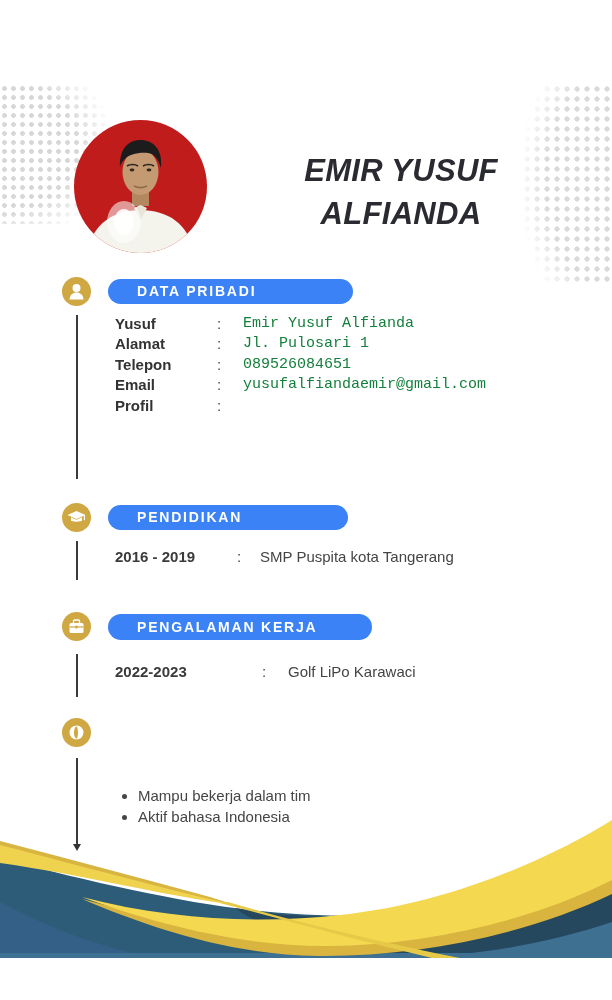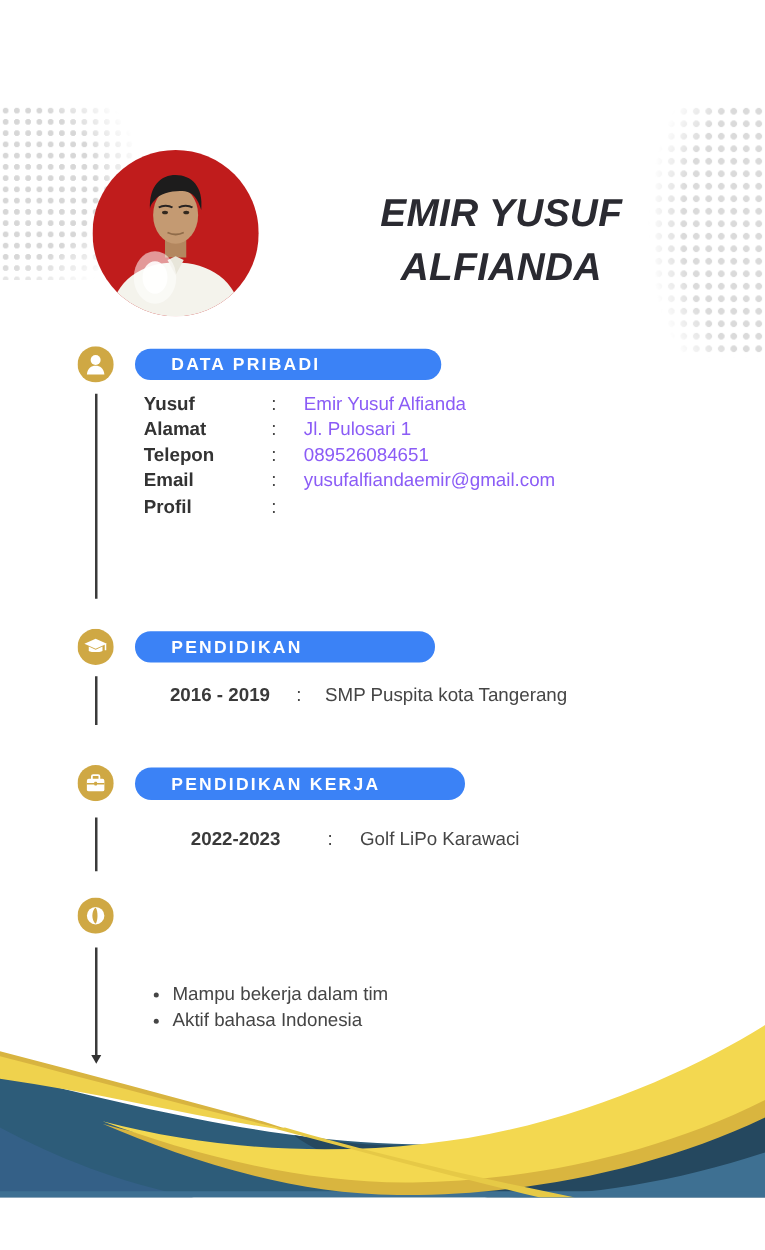--- a/index.html
+++ b/index.html
@@ -37,23 +37,23 @@
   .tline{position:absolute;left:76px;width:1.5px;background:#3b3b3b;}
   .arrowhead{
     position:absolute;left:73px;top:844px;width:0;height:0;
     border-left:4px solid transparent;border-right:4px solid transparent;
     border-top:7px solid #333333;
   }
   .fields{position:absolute;left:115px;top:314px;}
   .f-row{display:flex;align-items:flex-start;font-size:15px;line-height:20.4px;}
   .f-lbl{width:102px;font-weight:700;color:#333333;}
   .f-sep{width:26px;color:#454545;}
-  .f-val{width:315px;color:#8b5cf6;}
+  .f-val{width:315px;color:#15803d;font-family:Liberation Mono, monospace;}
   .entry{position:absolute;display:flex;font-size:15px;line-height:20px;left:115px;}
-  .e-date{font-weight:700;color:#3a3a3a;text-align:center;}
+  .e-date{font-weight:700;color:#3a3a3a;}
   .e-sep{color:#454545;}
   .e-val{color:#454545;}
   .pend .e-date{width:122px;} .pend .e-sep{width:23px;}
   .peng .e-date{width:147px;} .peng .e-sep{width:26px;}
   .skills{position:absolute;left:112px;top:786px;width:330px;margin:0;
     padding:0 0 0 26px;font-size:15px;line-height:20.5px;color:#454545;}
   .skills li{margin:0;}
   .footer-waves{position:absolute;left:0;top:800px;width:612px;height:158px;}
 </style>
 </head>
@@ -153,21 +153,21 @@
   <div class="sec-icon" style="top:612px;">
     <svg width="29" height="29" viewBox="0 0 29 29">
       <circle cx="14.5" cy="14.5" r="14.5" fill="#cfa844"></circle>
       <rect x="7.5" y="11" width="14" height="10" rx="1.5" fill="#ffffff"></rect>
       <rect x="11.5" y="8" width="6" height="5" rx="1" fill="none" stroke="#ffffff" stroke-width="1.4"></rect>
       <rect x="7.5" y="14.4" width="14" height="1.2" fill="#cfa844"></rect>
       <rect x="13.4" y="13.4" width="2.2" height="3" rx="0.6" fill="#cfa844"></rect>
     </svg>
   </div>
   <div class="pill" style="left:108px;top:614px;width:264px;height:26px;line-height:26px;">
-    <span>PENDIDIKAN KERJA</span>
+    <span>PENGALAMAN KERJA</span>
   </div>
   <div class="tline" style="top:654px;height:43px;"></div>
   <div class="entry peng" style="top:662px;">
     <span class="e-date">2022-2023</span>
     <span class="e-sep">:</span>
     <span class="e-val">Golf LiPo Karawaci</span>
   </div>
 
   <div class="sec-icon" style="top:718px;">
     <svg width="29" height="29" viewBox="0 0 29 29">

